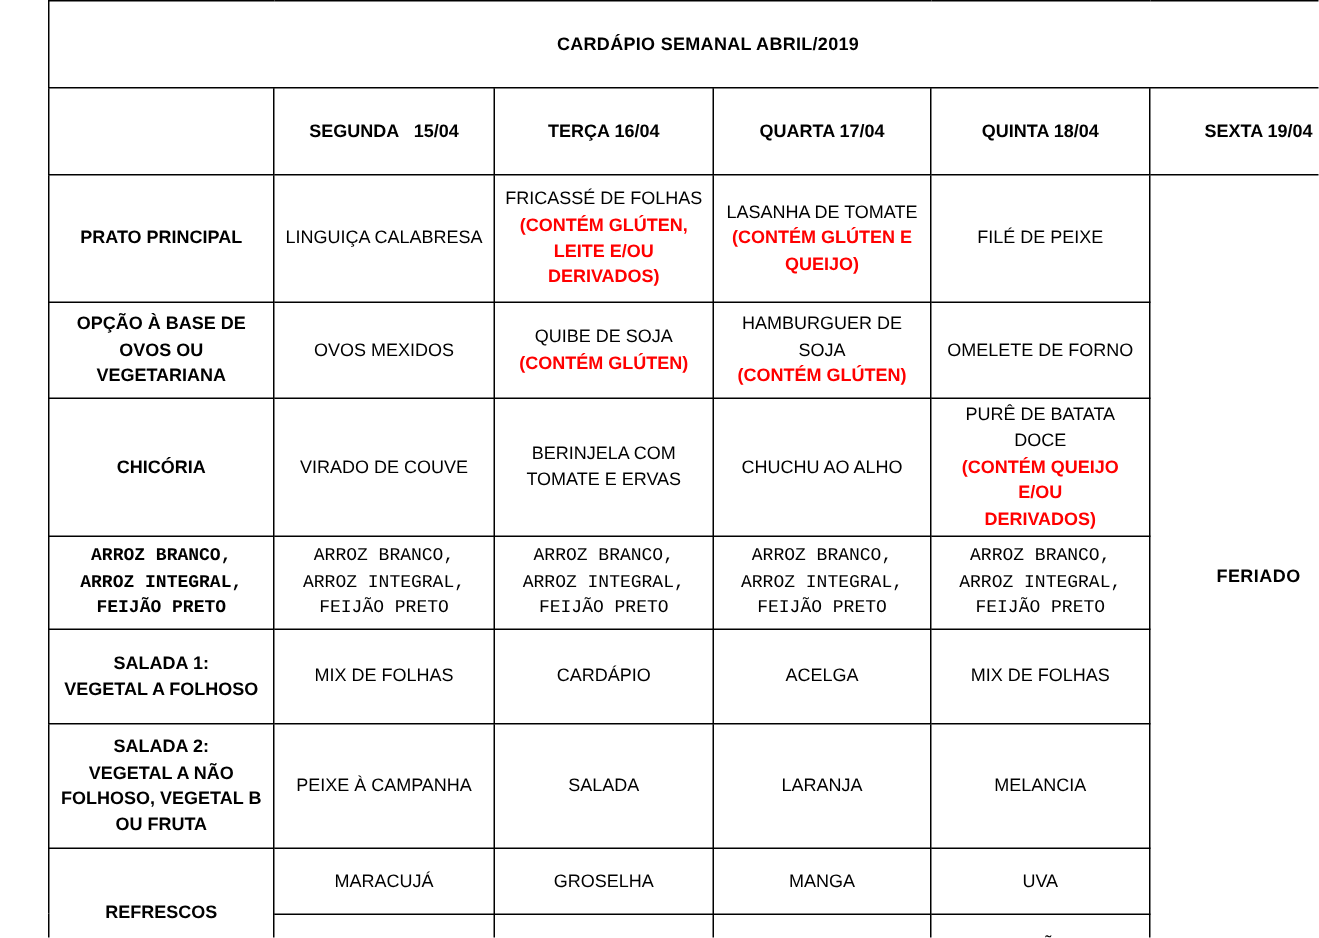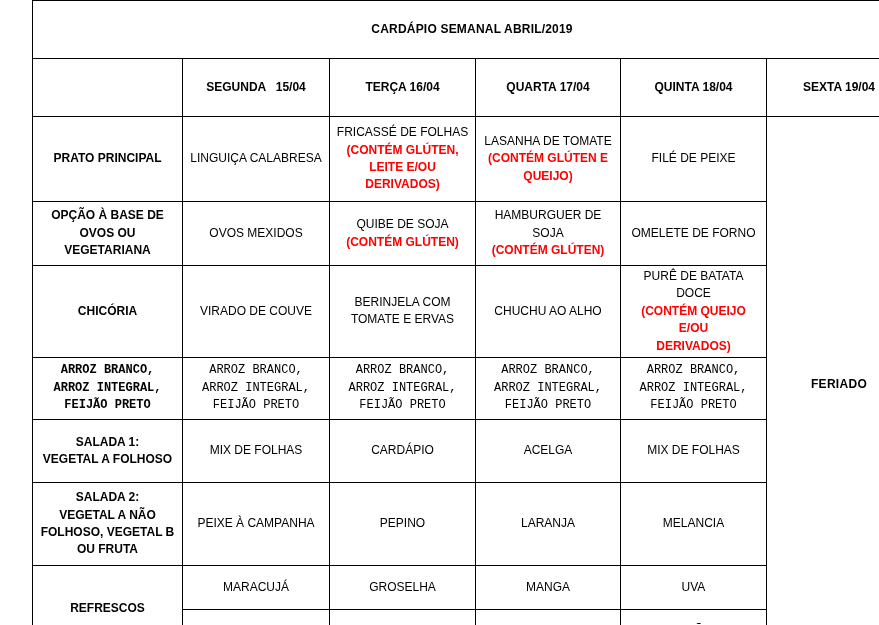--- a/index.html
+++ b/index.html
@@ -140,21 +140,21 @@
           <td class="menu-cell"><div class="seg">CARDÁPIO</div></td>
           <td class="menu-cell"><div class="seg">ACELGA</div></td>
           <td class="menu-cell"><div class="seg">MIX DE FOLHAS</div></td>
         </tr>
         <tr style="height: 83px;">
           <td class="label-cell">SALADA 2:
 VEGETAL A NÃO
 FOLHOSO, VEGETAL B
 OU FRUTA</td>
           <td class="menu-cell"><div class="seg">PEIXE À CAMPANHA</div></td>
-          <td class="menu-cell"><div class="seg">PEPINO</div></td>
+          <td class="menu-cell"><div class="seg">SALADA</div></td>
           <td class="menu-cell"><div class="seg">LARANJA</div></td>
           <td class="menu-cell"><div class="seg">MELANCIA</div></td>
         </tr>
         <tr style="height: 44px;">
           <td class="label-cell" rowspan="2">REFRESCOS</td>
           <td class="menu-cell"><div class="seg">MARACUJÁ</div></td>
           <td class="menu-cell"><div class="seg">GROSELHA</div></td>
           <td class="menu-cell"><div class="seg">MANGA</div></td>
           <td class="menu-cell"><div class="seg">UVA</div></td>
         </tr>

